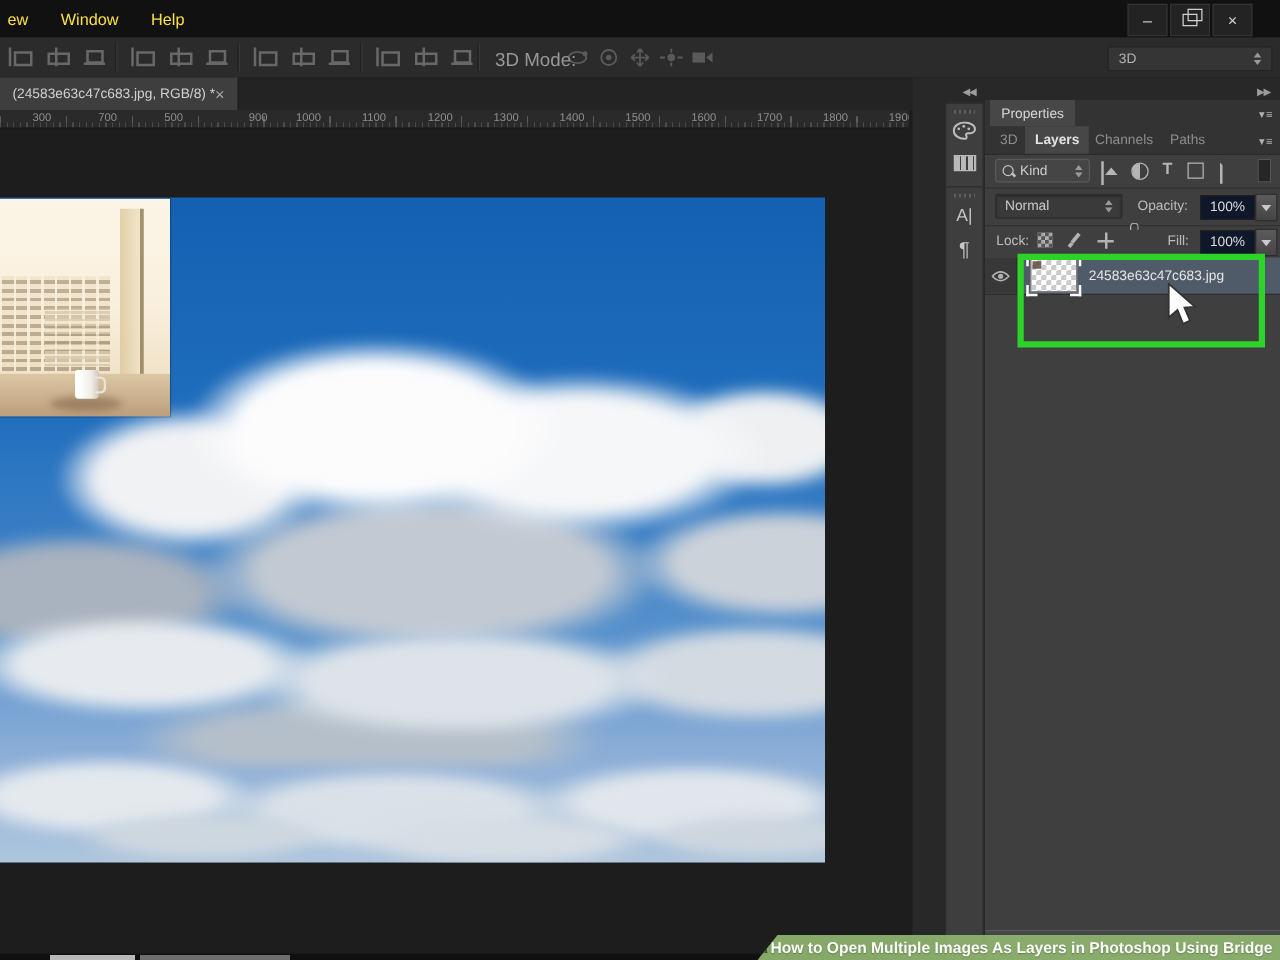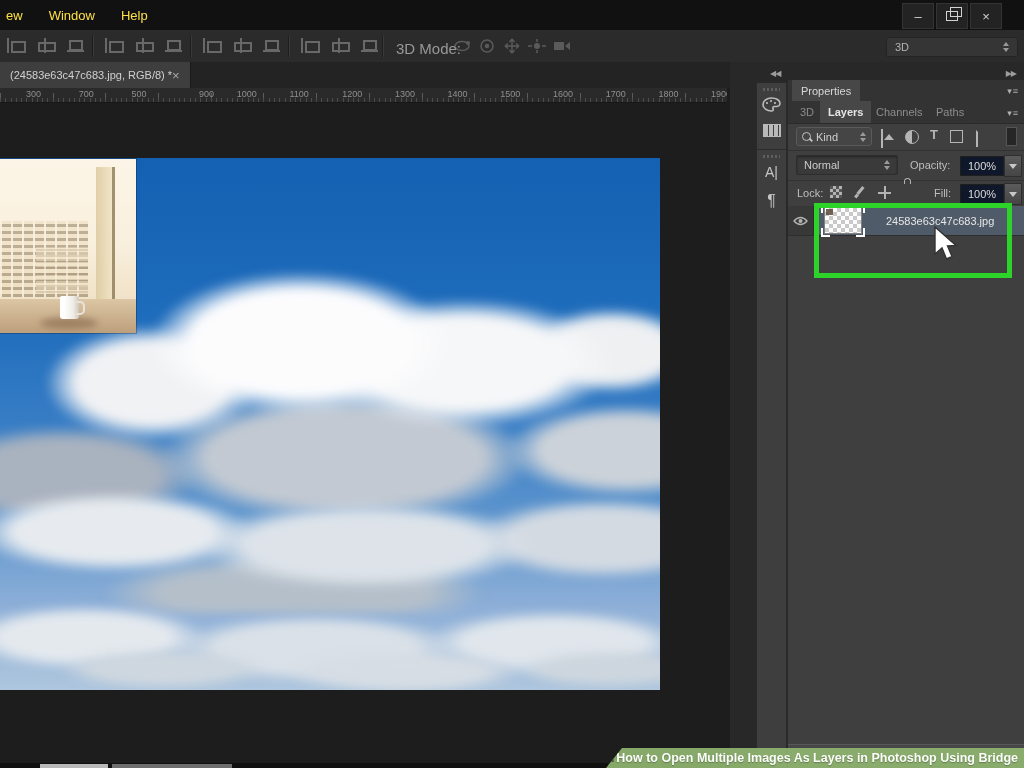--- a/index.html
+++ b/index.html
@@ -152,21 +152,21 @@
   .ic-brush:after{content:"";position:absolute;left:1px;top:8px;width:3px;height:4px;background:#b3b3b3;transform:rotate(40deg);}
   .ic-move{width:13px;height:13px;position:relative;}
   .ic-move:before{content:"";position:absolute;left:5.5px;top:0;width:2px;height:13px;background:#b3b3b3;}
   .ic-move:after{content:"";position:absolute;left:0;top:5.5px;width:13px;height:2px;background:#b3b3b3;}
   .ic-lock{width:10px;height:8px;background:#b3b3b3;position:relative;margin-top:5px;}
   .ic-lock:before{content:"";position:absolute;left:1.5px;top:-5px;width:5px;height:5px;border:1.5px solid #b3b3b3;
     border-bottom:none;border-radius:4px 4px 0 0;}
   
   .layer-row{position:absolute;left:0;width:236px;height:29px;border-bottom:1px solid #2e2e2e;display:flex;align-items:center;}
   .eye-cell{width:25px;height:29px;border-right:1px solid #2e2e2e;display:flex;align-items:center;justify-content:center;flex:0 0 25px;background:#383838;}
-  .row-body{flex:1;height:29px;display:flex;align-items:center;gap:24px;padding-left:10px;}
+  .row-body{flex:1;height:29px;display:flex;align-items:center;gap:9px;padding-left:10px;}
   .layer-name{font-size:11px;color:#e6e6e6;white-space:nowrap;}
   .thumb-checker{width:36px;height:25px;border:1px solid #808080;position:relative;background:
     linear-gradient(45deg,#c9c9c9 25%,transparent 25% 75%,#c9c9c9 75%),
     linear-gradient(45deg,#c9c9c9 25%,#fdfdfd 25% 75%,#c9c9c9 75%);
     background-size:8px 8px;background-position:0 0,4px 4px;}
   .thumb-checker:before{content:"";position:absolute;left:1px;top:1px;width:7px;height:6px;background:#5a4a3a;opacity:.85;}
   .selcorner{position:absolute;width:7px;height:7px;border:2px solid #fff;}
   .sc-tl{left:-4px;top:-4px;border-right:none;border-bottom:none;}
   .sc-tr{right:-4px;top:-4px;border-left:none;border-bottom:none;}
   .sc-bl{left:-4px;bottom:-4px;border-right:none;border-top:none;}

